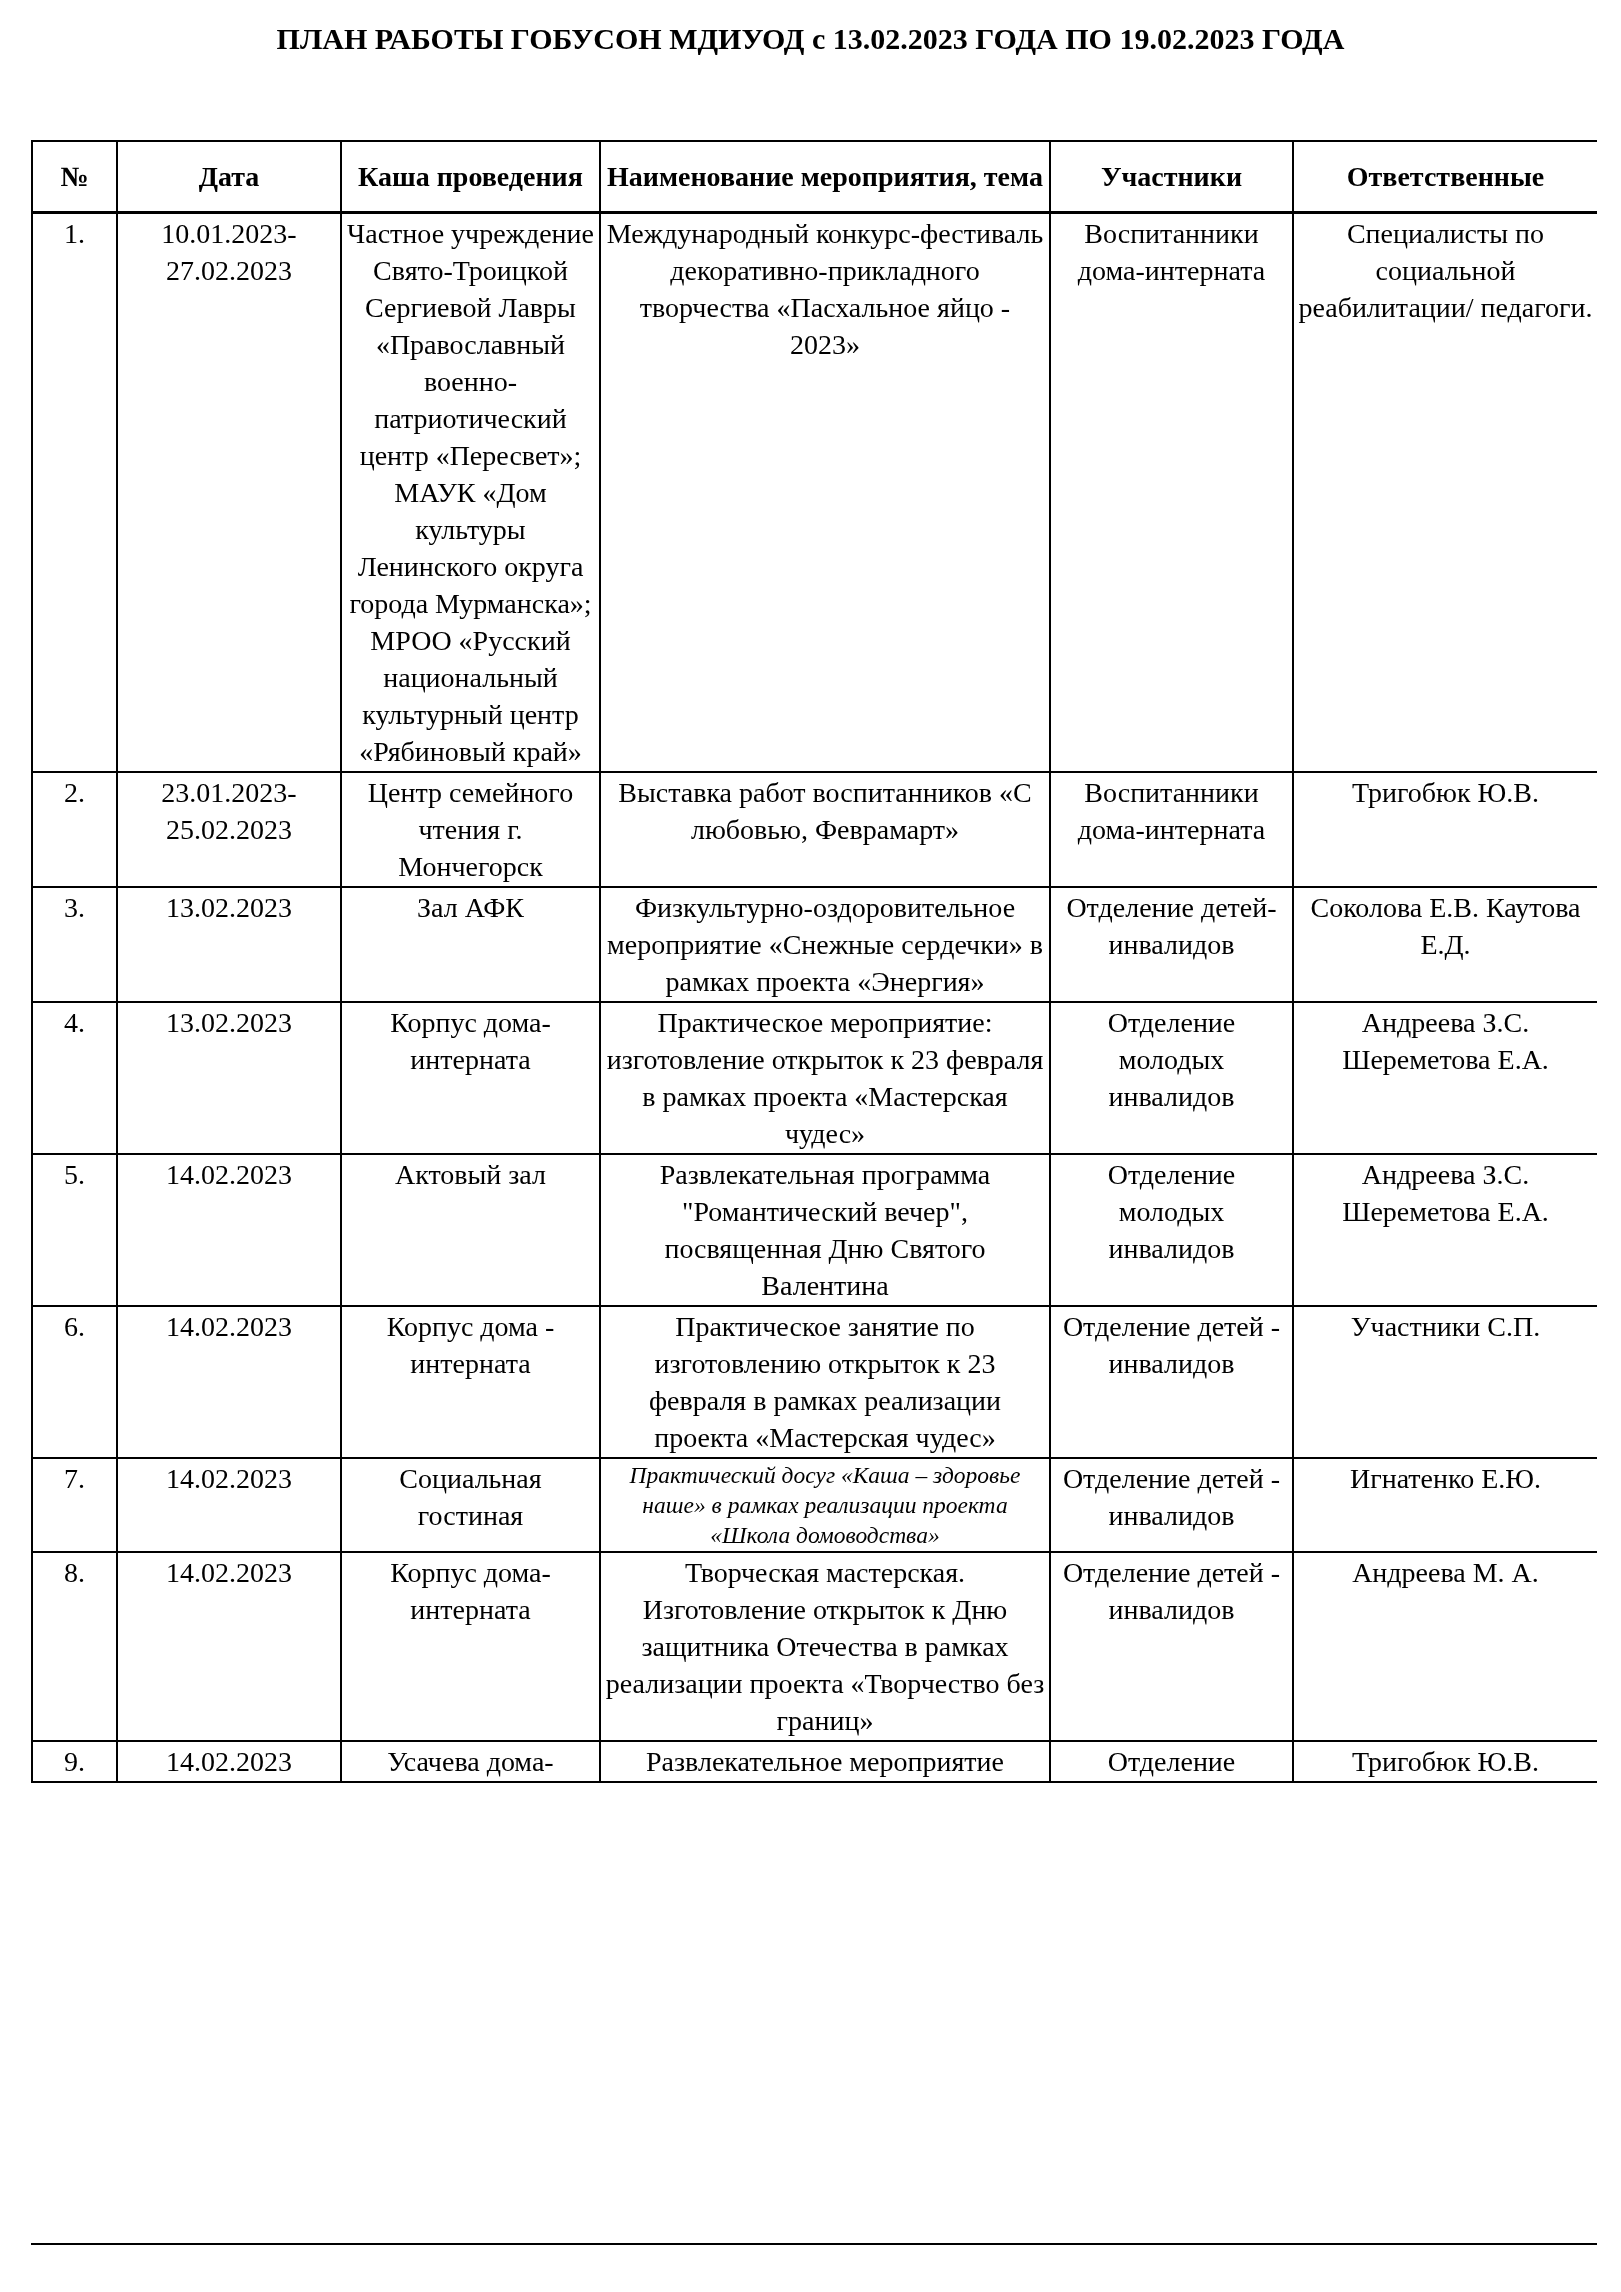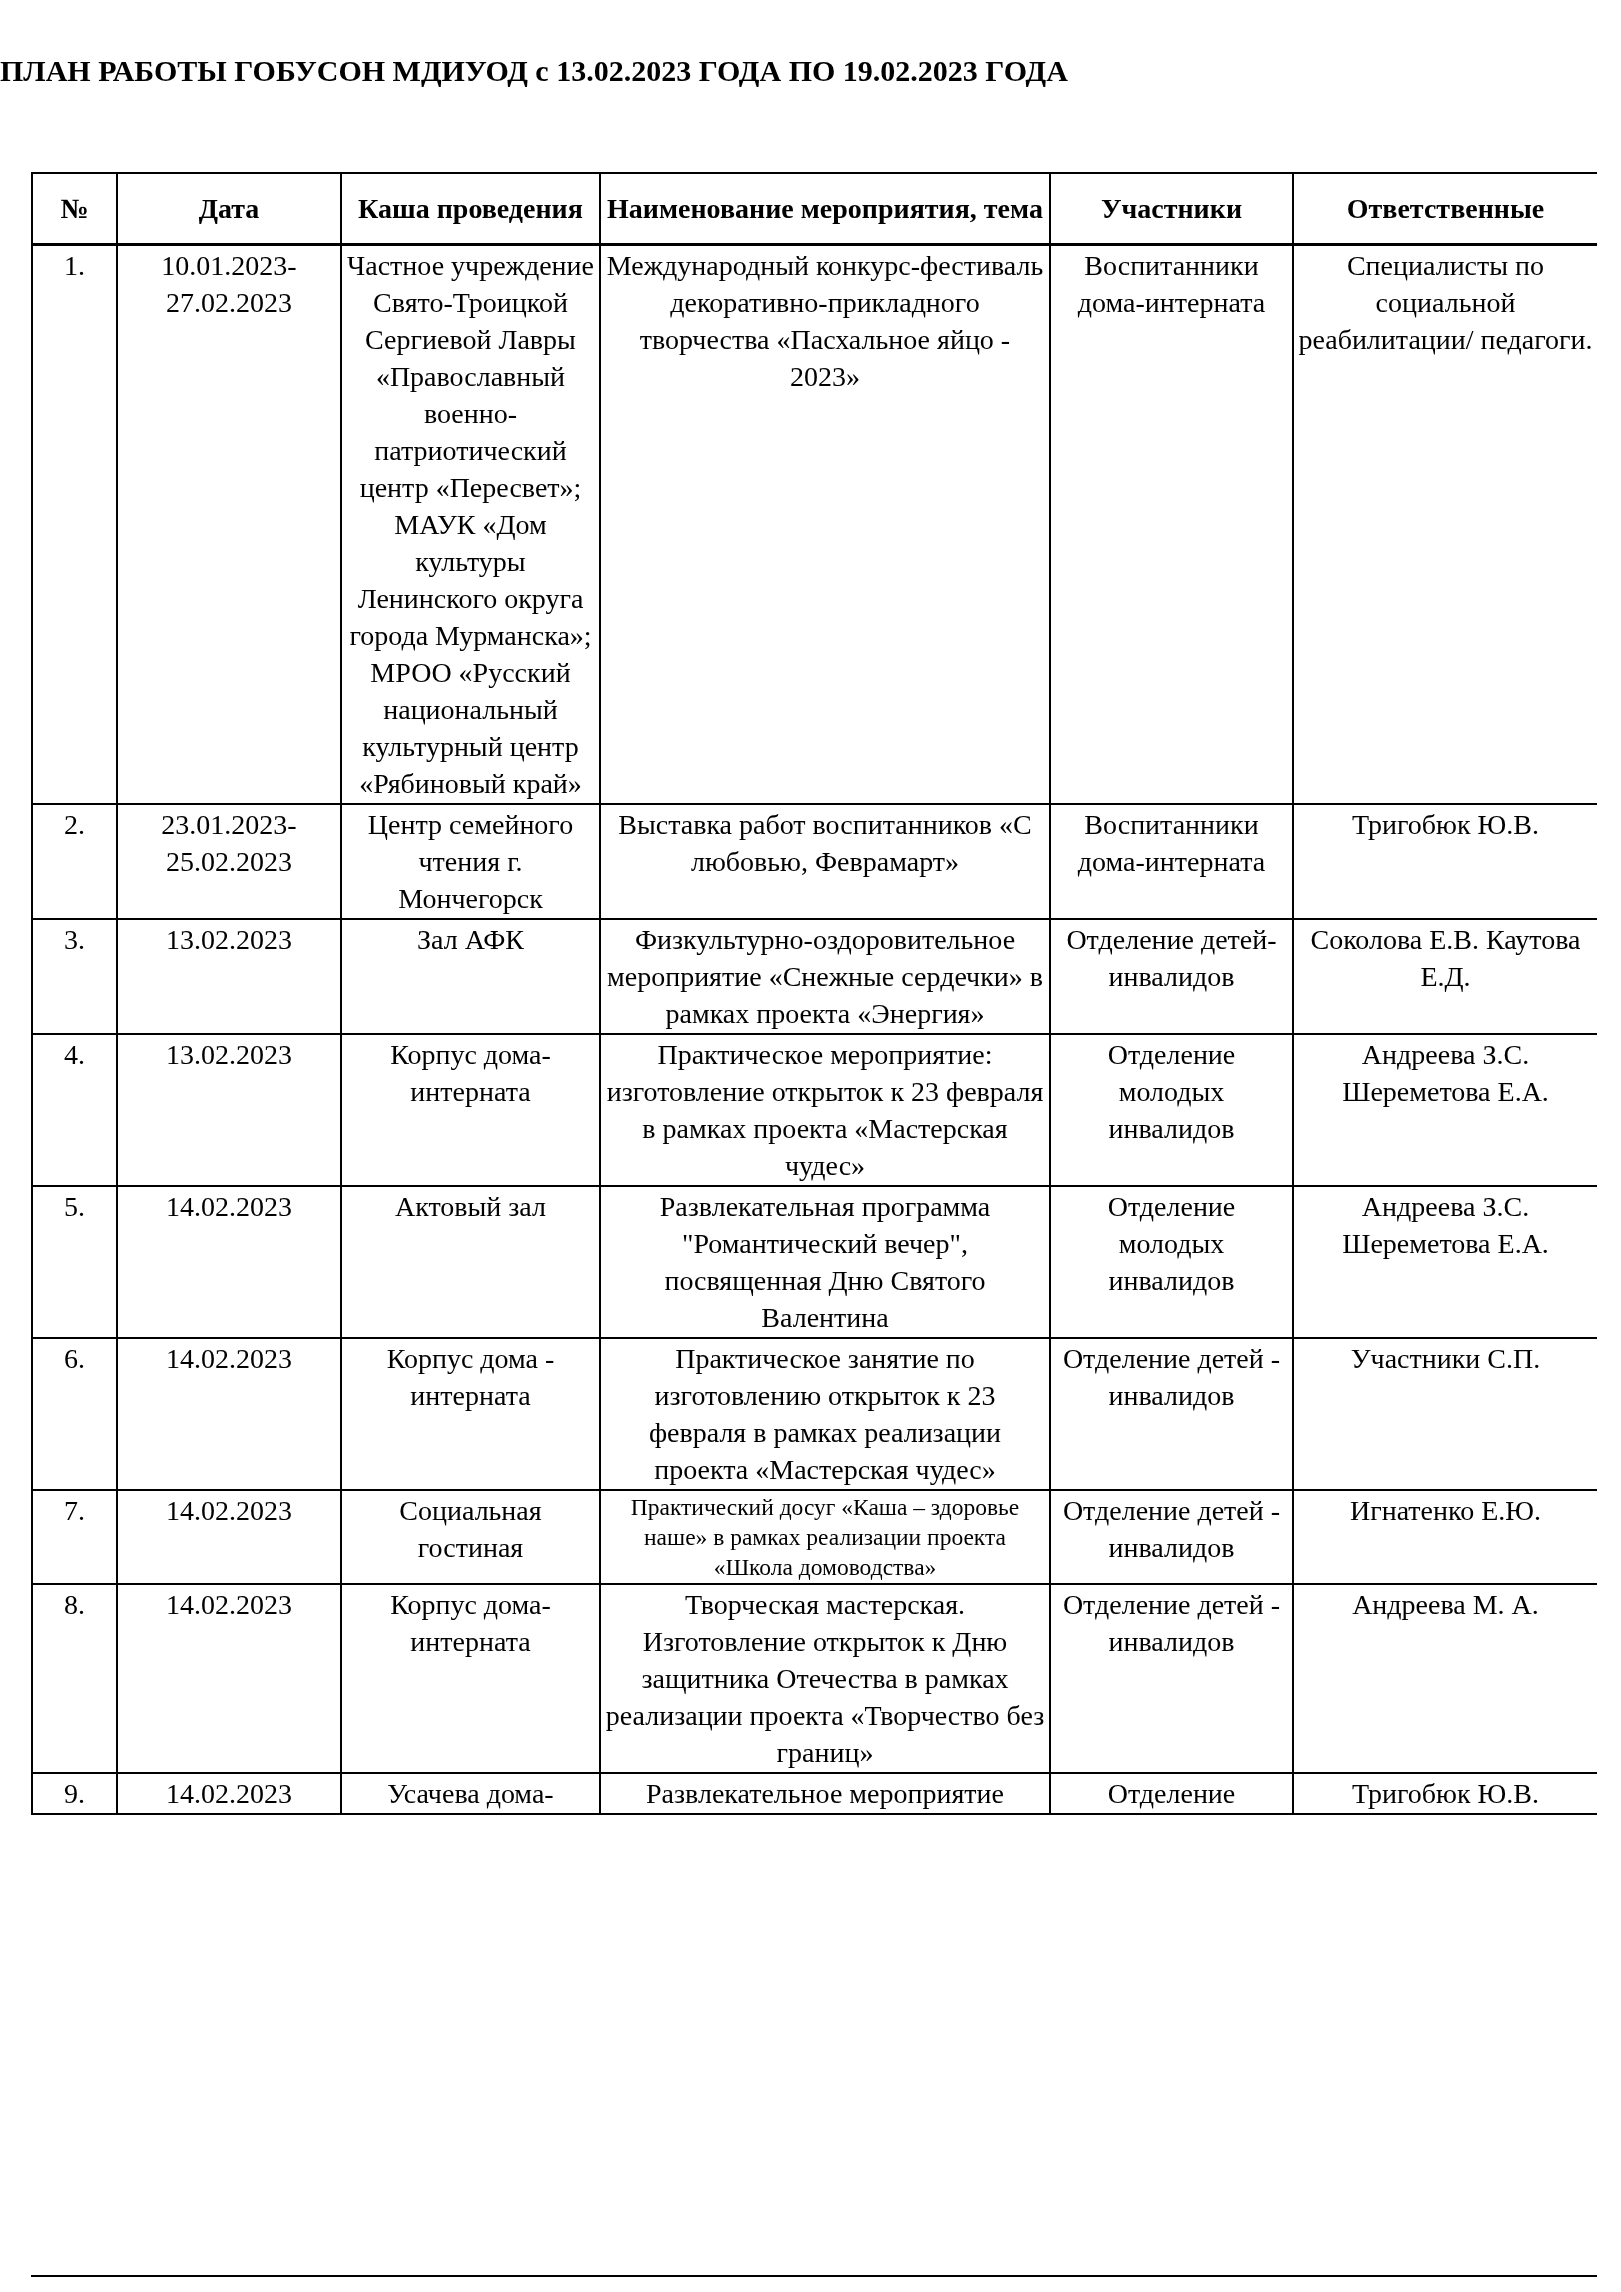--- a/index.html
+++ b/index.html
@@ -8,21 +8,22 @@
     background: #ffffff;
   }
   body {
     width: 1621px;
     height: 2293px;
     overflow: hidden;
     font-family: "Liberation Serif", "DejaVu Serif", serif;
     color: #000000;
   }
   .doc-title {
-    padding-top: 49px;
+    padding-top: 17px;
+    text-align: center;
     font-weight: bold;
     font-size: 30px;
     line-height: 43px;
   }
   .table-wrap {
     margin: 80px 23.5px 0 31px;
     width: 1566px;
     height: 2105px;
     overflow: hidden;
     border-bottom: 2.9px solid #000;
@@ -46,20 +47,21 @@
   .plan thead th {
     vertical-align: middle;
     font-weight: bold;
     height: 67px;
     line-height: 34px;
     border-bottom: 3.9px solid #000;
   }
   .plan td.small-text {
     font-size: 23.5px;
     line-height: 30px;
+    font-style: italic;
   }
   col.c-num   { width: 85px;  }
   col.c-date  { width: 224px; }
   col.c-place { width: 259px; }
   col.c-event { width: 450px; }
   col.c-part  { width: 243px; }
   col.c-resp  { width: 305px; }
 </style>
 </head>
 <body>

